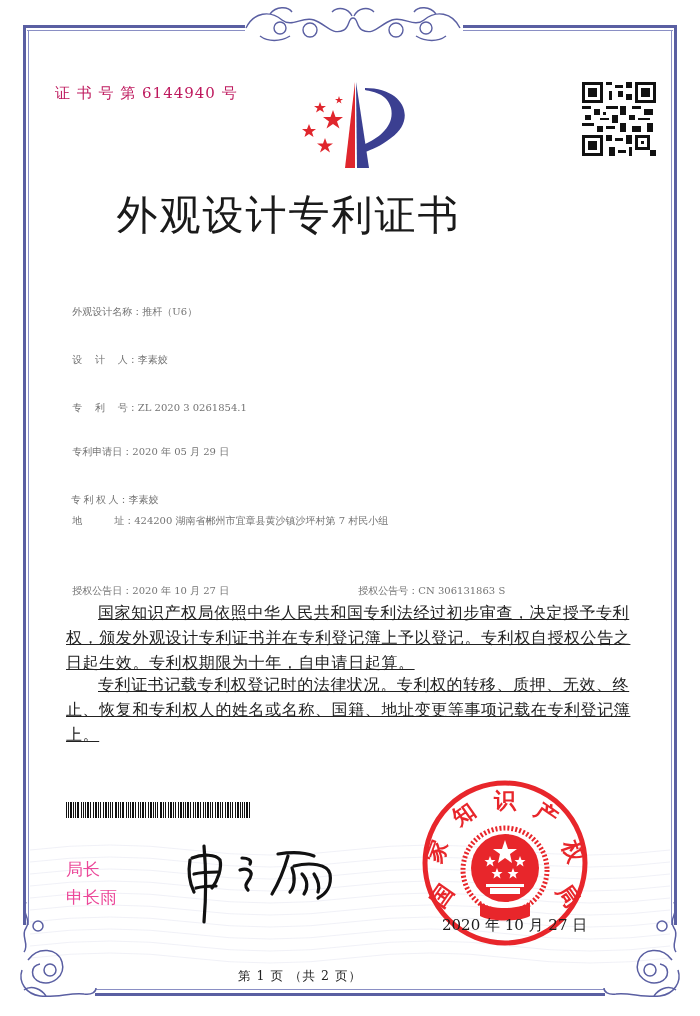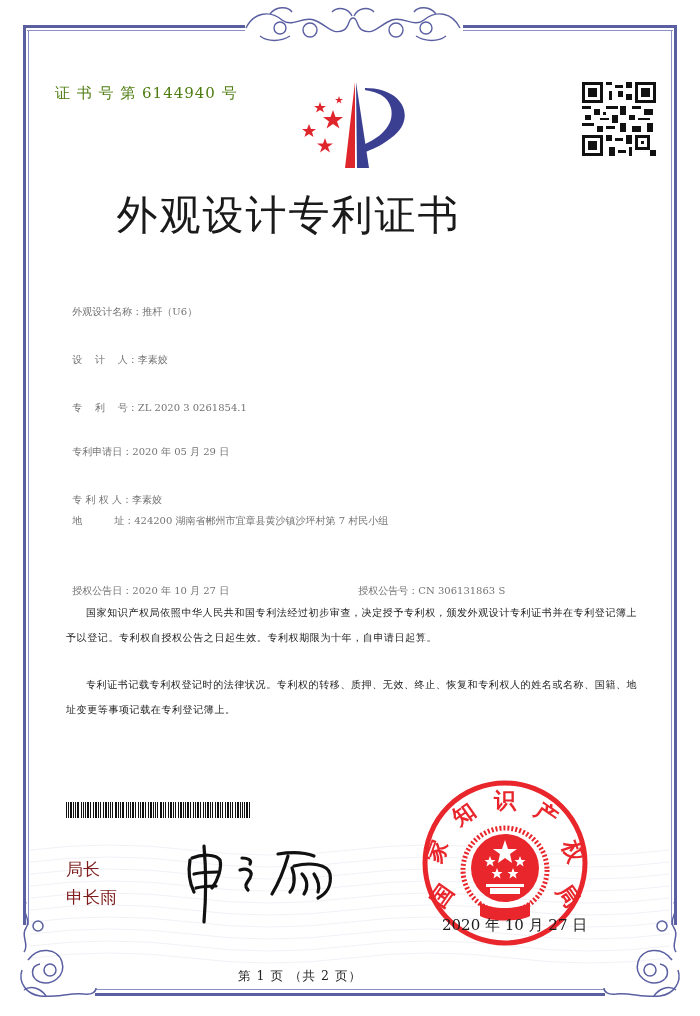--- a/index.html
+++ b/index.html
@@ -1,31 +1,31 @@
 <!DOCTYPE html>
 <html><head>
   <meta charset="utf-8">
   <style>
     html, body { margin:0; padding:0; }
     body { width:700px; height:1016px; background:#ffffff; position:relative; overflow:hidden;
            font-family:"DejaVu Serif","Liberation Serif",serif; color:#1e1e1e; }
     .bline { position:absolute; background:#5a5fa2; }
     .bline.thin { background:#8a8fc4; }
     .orn { position:absolute; }
-    .cert-no { position:absolute; left:55px; top:84px; font-size:15px; letter-spacing:1px; color:#4d7c0f; }
+    .cert-no { position:absolute; left:55px; top:84px; font-size:15px; letter-spacing:1px; color:#be185d; }
     .logo { position:absolute; left:295px; top:80px; width:120px; height:92px; }
     .qr { position:absolute; left:582px; top:82px; width:74px; height:74px; }
     .title { position:absolute; left:0; width:577px; top:188px; text-align:center; font-size:41px;
              letter-spacing:2px; color:#1a1a1a; font-family:"DejaVu Sans","Liberation Sans",sans-serif; font-weight:400; }
     .field { position:absolute; left:66px; font-size:10px; color:#737373; white-space:pre; }
     .field .lbl { display:inline-block; }
-    .para { position:absolute; left:66px; width:578px; font-size:10px; line-height:25px; color:#222;
-            text-indent:2em; letter-spacing:0.6px; }
+    .para { position:absolute; left:66px; width:578px; font-size:16px; line-height:25px; color:#222;
+            text-indent:2em; letter-spacing:0.6px;text-decoration:underline; }
     .barcode { position:absolute; left:66px; top:802px; width:184px; height:16px; }
-    .sig-title { position:absolute; left:66px; font-size:17px; font-family:"DejaVu Sans","Liberation Sans",sans-serif; color:#7f1d1d; }
+    .sig-title { position:absolute; left:66px; font-size:17px; font-family:"DejaVu Sans","Liberation Sans",sans-serif; color:#ec4899; }
     .signature { position:absolute; left:180px; top:838px; width:180px; height:90px; }
     .seal { position:absolute; left:420px; top:778px; width:170px; height:170px; }
     .seal-date { position:absolute; left:442px; top:916px; font-size:15px; color:#1a1a1a; }
     .page-no { position:absolute; left:0; width:600px; top:968px; text-align:center; font-size:12.5px; color:#222; letter-spacing:1px; }
     .guilloche { position:absolute; left:30px; top:840px; width:640px; height:130px; opacity:0.35; }
   </style>
 </head>
 <body>
 
 <svg class="guilloche" viewBox="0 0 640 130" preserveAspectRatio="none">
@@ -172,21 +172,21 @@
 </div>
 <div class="field" style="top:342px;">
   <span class="lbl">设    计    人：</span><span>李素姣</span>
 </div>
 <div class="field" style="top:390px;">
   <span class="lbl">专    利    号：</span><span>ZL 2020 3 0261854.1</span>
 </div>
 <div class="field" style="top:434px;">
   <span class="lbl">专利申请日：</span><span>2020 年 05 月 29 日</span>
 </div>
-<div class="field" style="top:482px;">
+<div class="field" style="top:482px;font-family:Liberation Serif, serif;">
   <span class="lbl">专 利 权 人：</span><span>李素姣</span>
 </div>
 <div class="field" style="top:503px;text-align:right;">
   <span class="lbl">地          址：</span><span>424200 湖南省郴州市宜章县黄沙镇沙坪村第 7 村民小组</span>
 </div>
 <div class="field" style="top:573px;">
   <span class="lbl">授权公告日：</span><span>2020 年 10 月 27 日</span>
 </div>
 <div class="field" style="top:573px; left:352px;text-align:center;">
   <span class="lbl">授权公告号：</span><span>CN 306131863 S</span>

